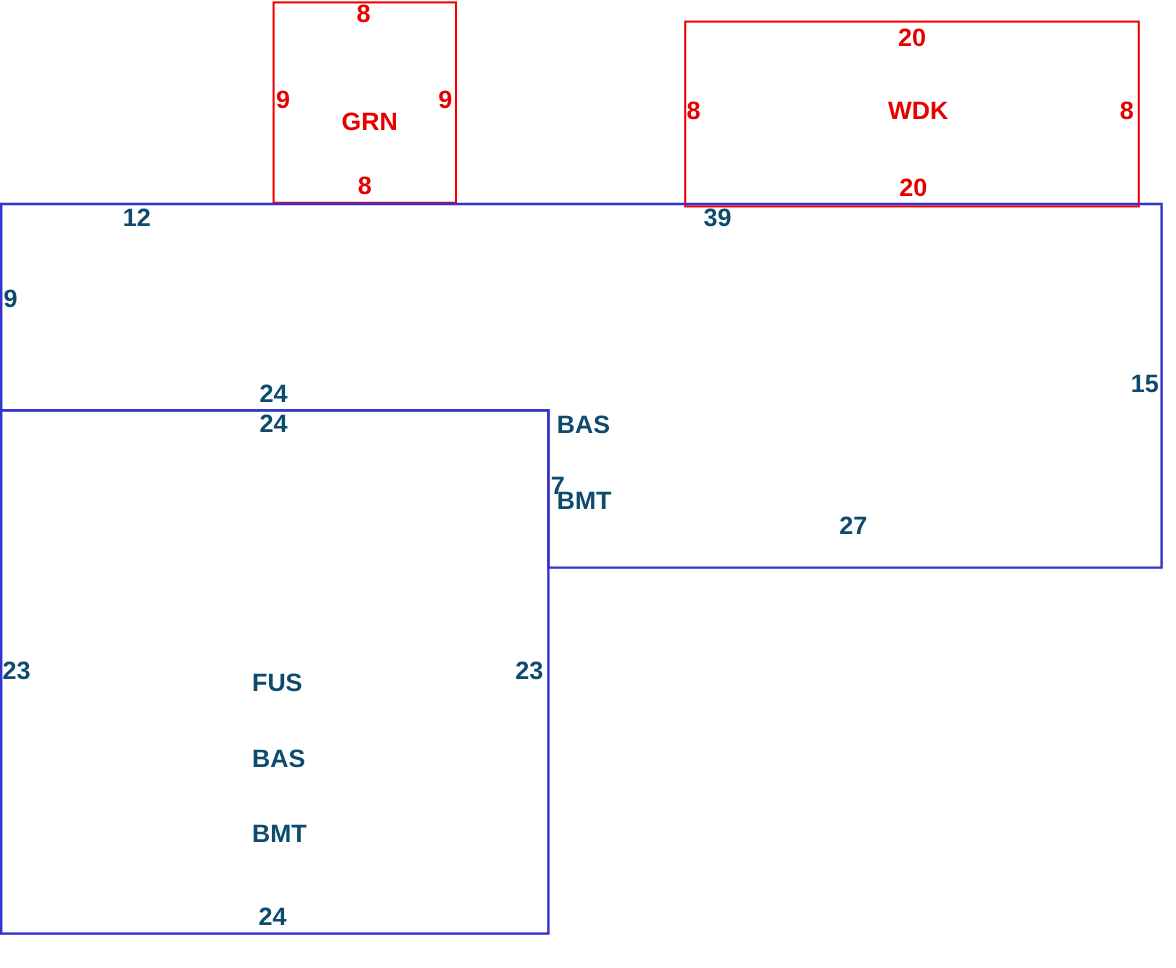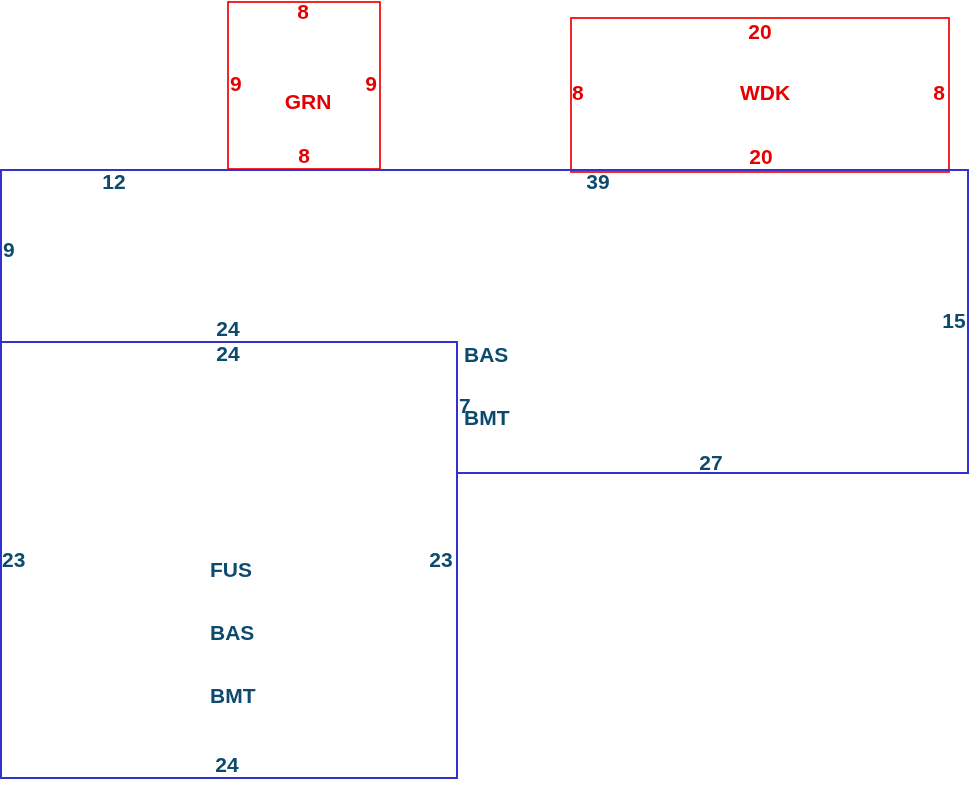--- a/index.html
+++ b/index.html
@@ -46,21 +46,21 @@
 
   
   #lbl-bas-topleft   { left: 114px; top: 171px; }
   #lbl-bas-topright  { left: 598px; top: 171px; text-align: right; }
   #lbl-bas-left      { left: 3px;   top: 239px; }
   #lbl-bas-name      { left: 464px; top: 302px; }
   #lbl-bas-right     { left: 954px; top: 310px; }
   #lbl-bas-inner     { left: 228px; top: 318px; }
   #lbl-fus-top       { left: 228px; top: 343px; }
   #lbl-bas-step      { left: 459px; top: 395px; }
-  #lbl-bas-bottom    { left: 711px; top: 452px; }
+  #lbl-bas-bottom    { left: 711px; top: 428px; }
   #lbl-fus-left      { left: 2px;   top: 549px; }
   #lbl-fus-name      { left: 210px; top: 517px; }
   #lbl-fus-right     { left: 441px; top: 549px; }
   #lbl-fus-bottom    { left: 227px; top: 754px; }
 </style>
 </head>
 <body>
 
 <div class="canvas">
 

